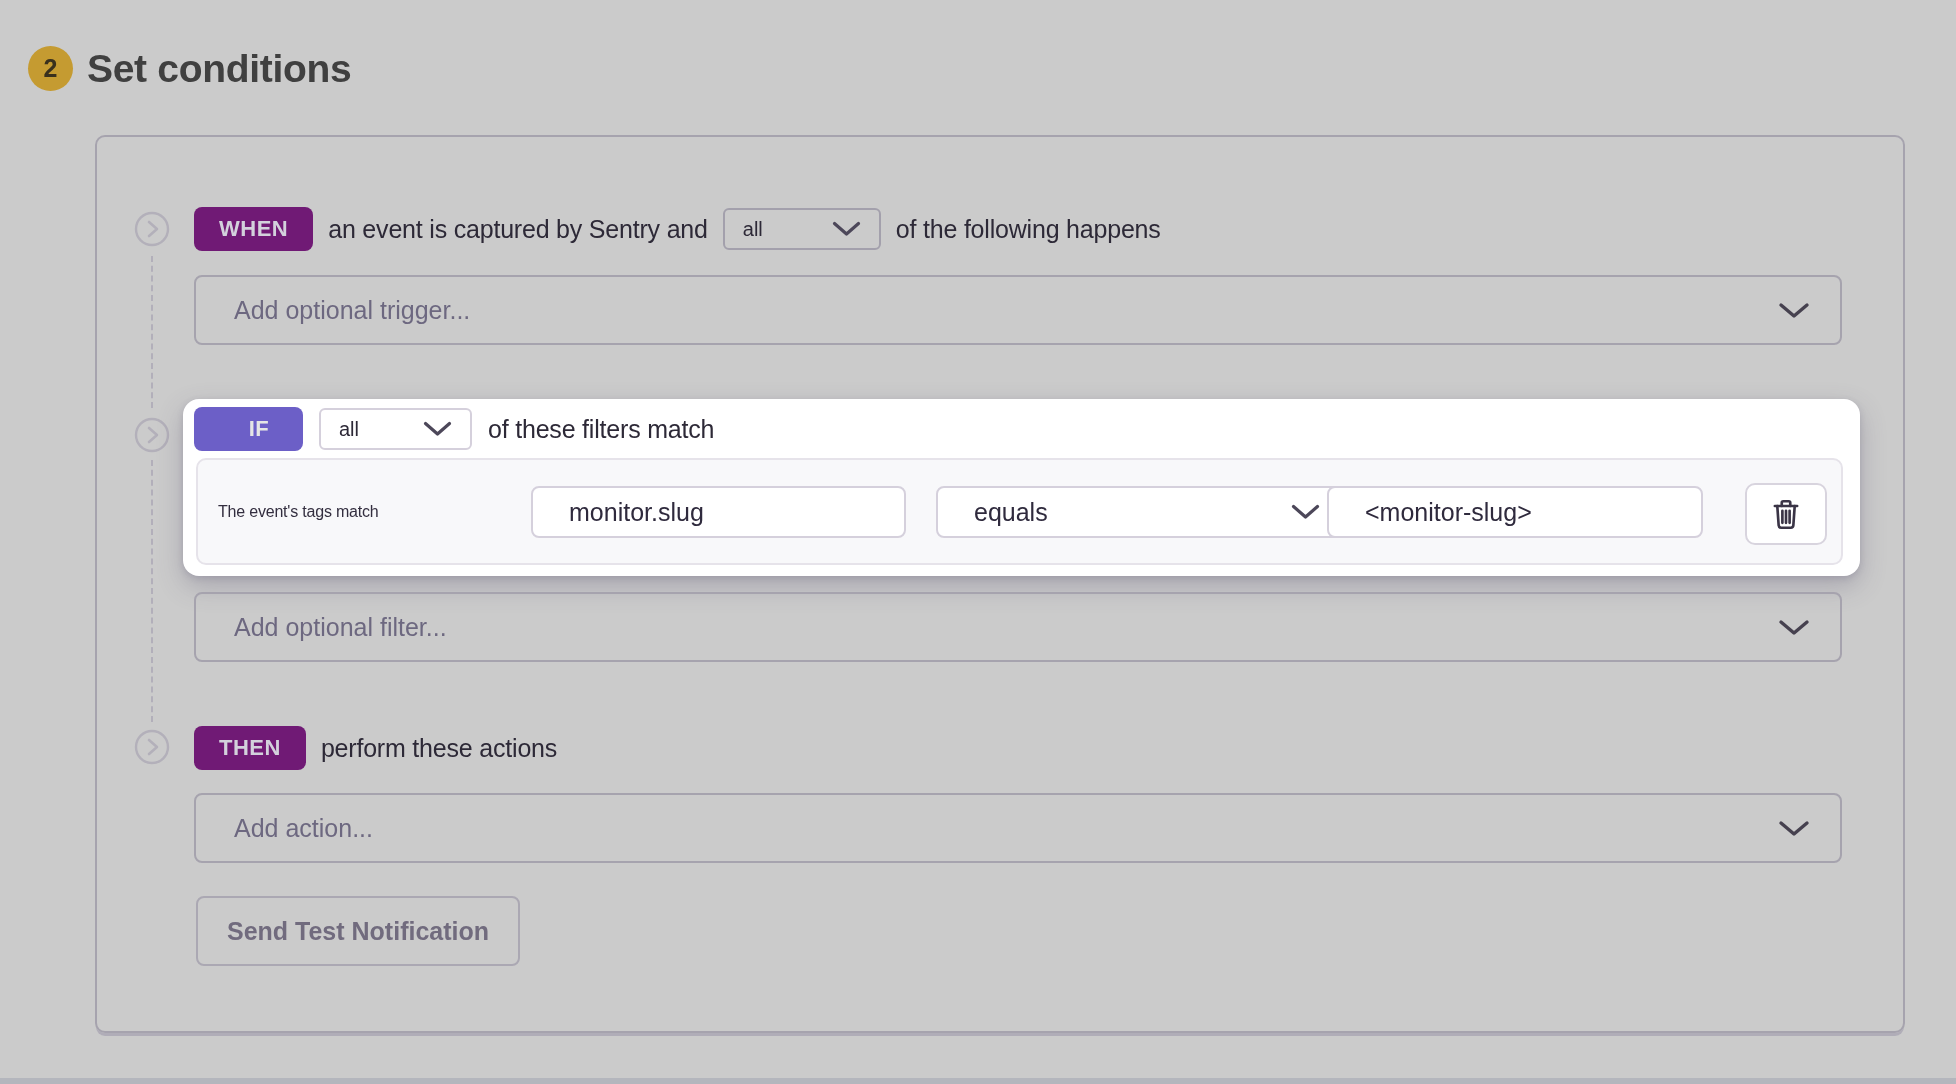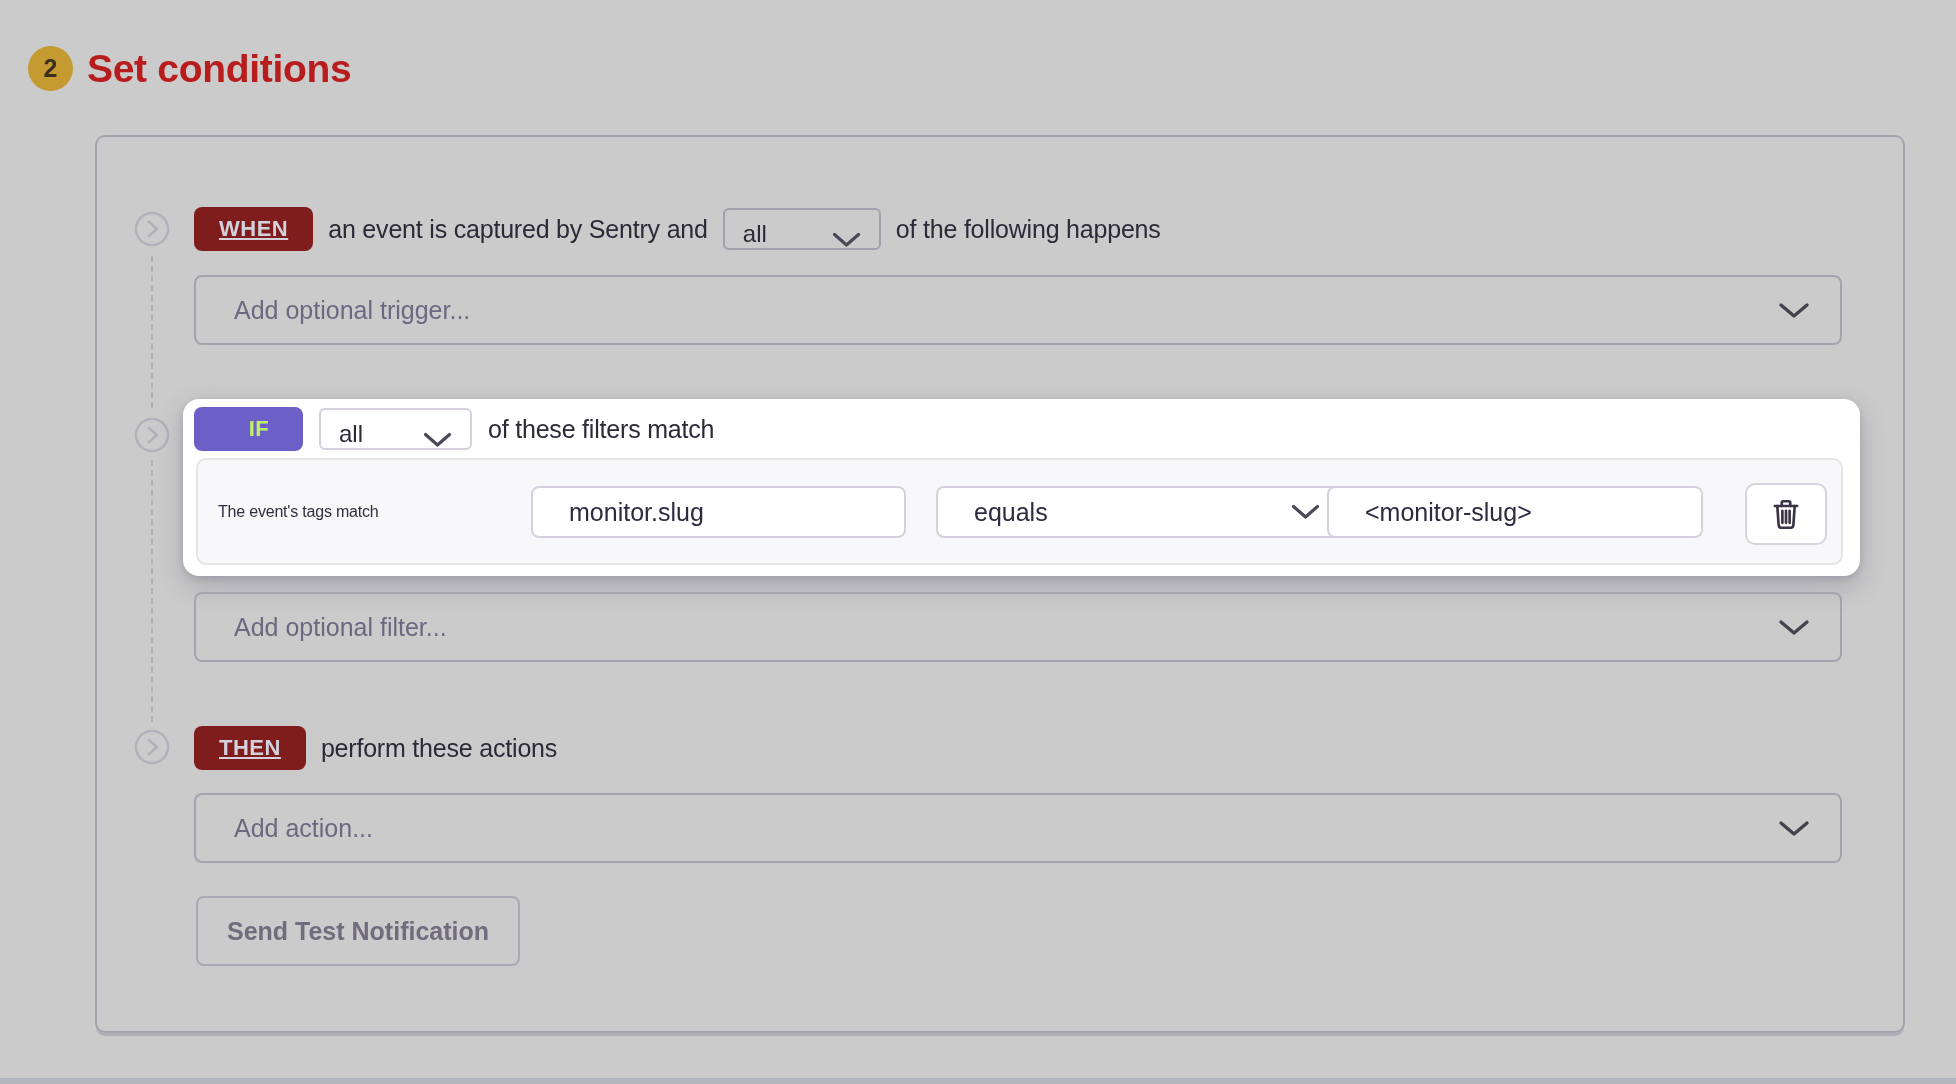--- a/index.html
+++ b/index.html
@@ -4,42 +4,42 @@
 <style>
   * { box-sizing: border-box; margin: 0; padding: 0; }
   html, body { background: #cbcbcb; }
   body { font-family: "Liberation Sans", sans-serif; color: #2d2937; }
   .stage { position: relative; width: 1956px; height: 1084px; background: #cbcbcb; overflow: hidden; }
 
   
   .step-header { position: absolute; left: 28px; top: 46px; display: flex; align-items: center; gap: 14px; }
   .step-badge { width: 45px; height: 45px; border-radius: 50%; background: #c59b31; color: #39301d;
                 display: flex; align-items: center; justify-content: center; font-size: 25px; font-weight: bold; }
-  .step-title { font-size: 39px; font-weight: bold; color: #b91c1c; letter-spacing: -0.3px; }
+  .step-title { font-size: 39px; font-weight: bold; color: #404040; letter-spacing: -0.3px; }
 
   
   .panel { position: absolute; left: 95px; top: 135px; width: 1810px; height: 898px;
            border: 2px solid #a6a3ae; border-radius: 10px;
            box-shadow: 0 4px 0 -1px rgba(154,150,170,0.55); }
 
   
   .collapse-toggle { position: absolute; width: 36px; height: 36px; left: 134px; cursor: pointer; }
   .dash-line { position: absolute; left: 151px; width: 0; border-left: 2px dashed #b2afba; }
 
   
   .rule-row { position: absolute; display: flex; align-items: center; gap: 15px; height: 48px; }
   .rule-text { font-size: 25px; color: #2d2937; letter-spacing: -0.2px; white-space: nowrap; }
 
   .badge { height: 44px; padding: 0 25px; border-radius: 8px; display: flex; align-items: center;
            justify-content: center; font-size: 22px; font-weight: bold; letter-spacing: 0.5px; }
-  .badge.dim { background: #7f1d1d; color: #d3d1dc; text-decoration: underline; }
-  .badge.bright { background: #6c5fc7; color: #bef264; padding-left: 46px; }
-
-  .select { height: 42px; border-radius: 6px; display: flex; align-items: flex-end;
-            padding: 0 18px; font-size: 24px; cursor: pointer; }
+  .badge.dim { background: #701a75; color: #d3d1dc; }
+  .badge.bright { background: #6c5fc7; color: #e5e5e5; padding-left: 46px; }
+
+  .select { height: 42px; border-radius: 6px; display: flex; align-items: center;
+            padding: 0 18px; font-size: 20px; cursor: pointer; }
   .select .caret { margin-left: auto; }
   .select.ghost { border: 2px solid #a3a0ac; background: transparent; color: #2d2937; width: 158px; }
   .select.white { border: 2px solid #d5d0dc; background: #ffffff; color: #2d2937; width: 153px; }
 
   
   .dropdown { position: absolute; left: 194px; width: 1648px; height: 70px; border: 2px solid #a6a3ae;
               border-radius: 8px; display: flex; align-items: center; padding: 0 30px 0 38px;
               font-size: 25px; color: #6d6880; cursor: pointer; }
   .dropdown .caret { margin-left: auto; }
 

